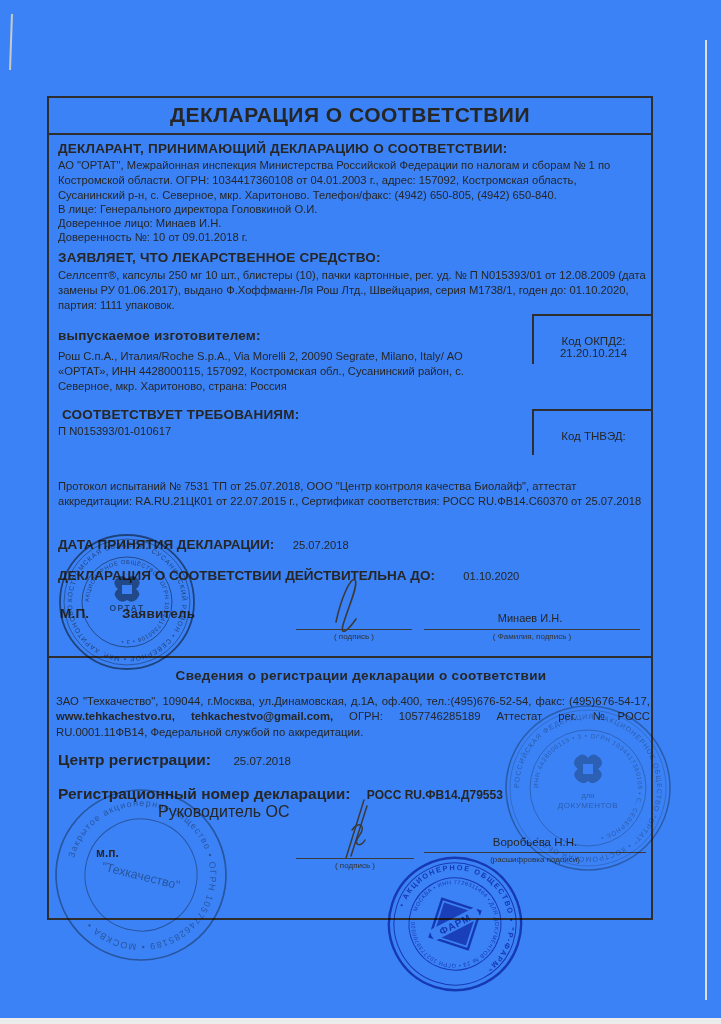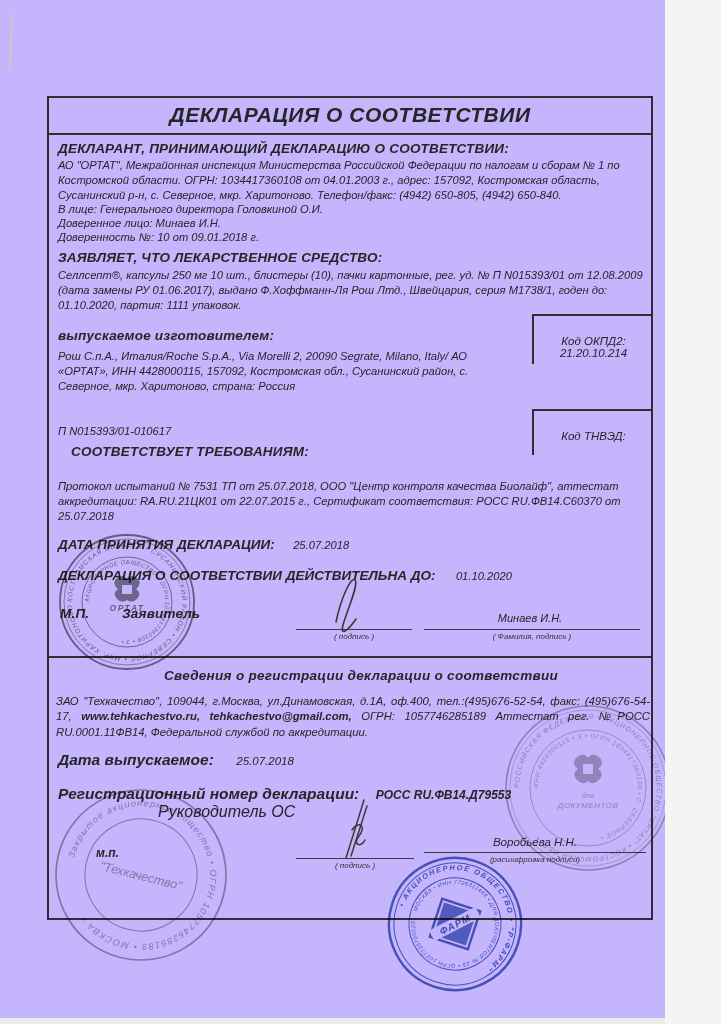--- a/index.html
+++ b/index.html
@@ -1,22 +1,21 @@
 <!DOCTYPE html>
 <html lang="ru"><head>
 <meta charset="utf-8">
 <style>
   * { margin:0; padding:0; box-sizing:border-box; }
   html,body { background:#f4f4f2; }
   .page {
-    position:relative; width:665px; height:1024px;
-    background:#c4b5fd; overflow:hidden;
+    position:relative; width:721px; height:1024px;
+    background:#3b82f6; overflow:hidden;
     font-family:"Liberation Sans","DejaVu Sans",sans-serif;
     color:#262626;
-    font-style:italic;
   }
   .abs { position:absolute; }
   
   .edge-right { left:705px; top:40px; width:2px; height:960px; background:#dcdcdc; }
   .tick-topleft { left:10px; top:14px; width:2px; height:56px; background:#c9c9c9; transform:rotate(2deg); }
   .edge-bottom { left:0; top:1018px; width:721px; height:6px; background:#ececec; }
 
   
   .doc-box { left:47px; top:96px; width:606px; height:824px; border:2px solid #2e2e2e; }
   .title-bar { left:47px; top:96px; width:606px; height:39px; border-bottom:2px solid #2e2e2e;
@@ -72,37 +71,37 @@
   <div class="abs body-txt" style="left:58px; top:268px; width:588px;">Селлсепт®, капсулы 250 мг 10 шт., блистеры (10), пачки картонные, рег. уд. № П N015393/01 от 12.08.2009 (дата замены РУ 01.06.2017), выдано Ф.Хоффманн-Ля Рош Лтд., Швейцария, серия М1738/1, годен до: 01.10.2020, партия: 1111 упаковок.</div>
 
   <div class="abs h1" style="left:58px; top:328px;">выпускаемое изготовителем:</div>
   <div class="abs body-txt" style="left:58px; top:349px; width:452px;">Рош С.п.А., Италия/Roche S.p.A., Via Morelli 2, 20090 Segrate, Milano, Italy/ АО «ОРТАТ», ИНН 4428000115, 157092, Костромская обл., Сусанинский район, с. Северное, мкр. Харитоново, страна: Россия</div>
 
   <div class="abs code-box" style="top:314px; height:50px;">
     <div>Код ОКПД2:</div>
     <div class="val">21.20.10.214</div>
   </div>
 
-  <div class="abs h1" style="left:71px; top:407px;margin-top:37px;">СООТВЕТСТВУЕТ ТРЕБОВАНИЯМ:</div>
+  <div class="abs h1" style="left:62px; top:407px;">СООТВЕТСТВУЕТ ТРЕБОВАНИЯМ:</div>
   <div class="abs body-txt" style="left:58px; top:424px;">П N015393/01-010617</div>
 
   <div class="abs code-box" style="top:409px; height:46px;">
     <div>Код ТНВЭД:</div>
     <div class="val"></div>
   </div>
 
   <div class="abs body-txt" style="left:58px; top:479px; width:588px;">Протокол испытаний № 7531 ТП от 25.07.2018, ООО "Центр контроля качества Биолайф", аттестат аккредитации: RA.RU.21ЦК01 от 22.07.2015 г., Сертификат соответствия: РОСС RU.ФВ14.С60370 от 25.07.2018</div>
 
   <div class="abs" style="left:58px; top:535px;">
     <span class="inline-label">ДАТА ПРИНЯТИЯ ДЕКЛАРАЦИИ:</span>
     <span class="inline-value" style="margin-left:14px;">25.07.2018</span>
   </div>
   <div class="abs" style="left:58px; top:566px;">
     <span class="inline-label">ДЕКЛАРАЦИЯ О СООТВЕТСТВИИ ДЕЙСТВИТЕЛЬНА ДО:</span>
-    <span class="inline-value" style="margin-left:16px;">01.10.2020</span>
+    <span class="inline-value" style="margin-left:24px;">01.10.2020</span>
   </div>
 
   <div class="abs h1" style="left:60px; top:606px;">М.П.</div>
   <div class="abs h1" style="left:122px; top:606px;">Заявитель</div>
   <svg class="abs" style="left:320px; top:572px;" width="56" height="60" viewBox="0 0 56 60">
     <path d="M16,50 C21,26 31,4 35,8 C39,12 28,36 23,53 C20,64 27,60 36,47" fill="none" stroke="#3a3a3a" stroke-width="1.6" stroke-linecap="round"></path>
   </svg>
   <div class="abs sig-line" style="left:296px; top:629px; width:116px;"></div>
   <div class="abs cap" style="left:296px; top:632px; width:116px;">( подпись )</div>
   <div class="abs name-over" style="left:430px; top:612px; width:200px;">Минаев И.Н.</div>
@@ -113,21 +112,21 @@
 
   <div class="abs reg-head">Сведения о регистрации декларации о соответствии</div>
   <div class="abs reg-body">
     <span>ЗАО "Техкачество", 109044, г.Москва, ул.Динамовская, д.1А, оф.400, тел.:(495)676-52-54, факс: (495)676-54-17,</span>
     <span class="b">www.tehkachestvo.ru,</span>
     <span class="b">tehkachestvo@gmail.com,</span>
     <span>ОГРН: 1057746285189 Аттестат рег. №РОСС RU.0001.11ФВ14, Федеральной службой по аккредитации.</span>
   </div>
 
   <div class="abs" style="left:58px; top:751px;">
-    <span class="big-label">Дата выпускаемое:</span>
+    <span class="big-label">Центр регистрации:</span>
     <span class="inline-value" style="margin-left:18px; font-size:11.5px;">25.07.2018</span>
   </div>
   <div class="abs" style="left:58px; top:785px;">
     <span class="big-label">Регистрационный номер декларации:</span>
     <span class="reg-num-val" style="margin-left:12px;">РОСС RU.ФВ14.Д79553</span>
   </div>
 
   <div class="abs" style="left:96px; top:846px; font-size:12px; font-weight:700;">м.п.</div>
   <div class="abs" style="left:158px; top:803px; font-size:16px;">Руководитель ОС</div>
   <svg class="abs" style="left:330px; top:796px;" width="48" height="66" viewBox="0 0 48 66">

